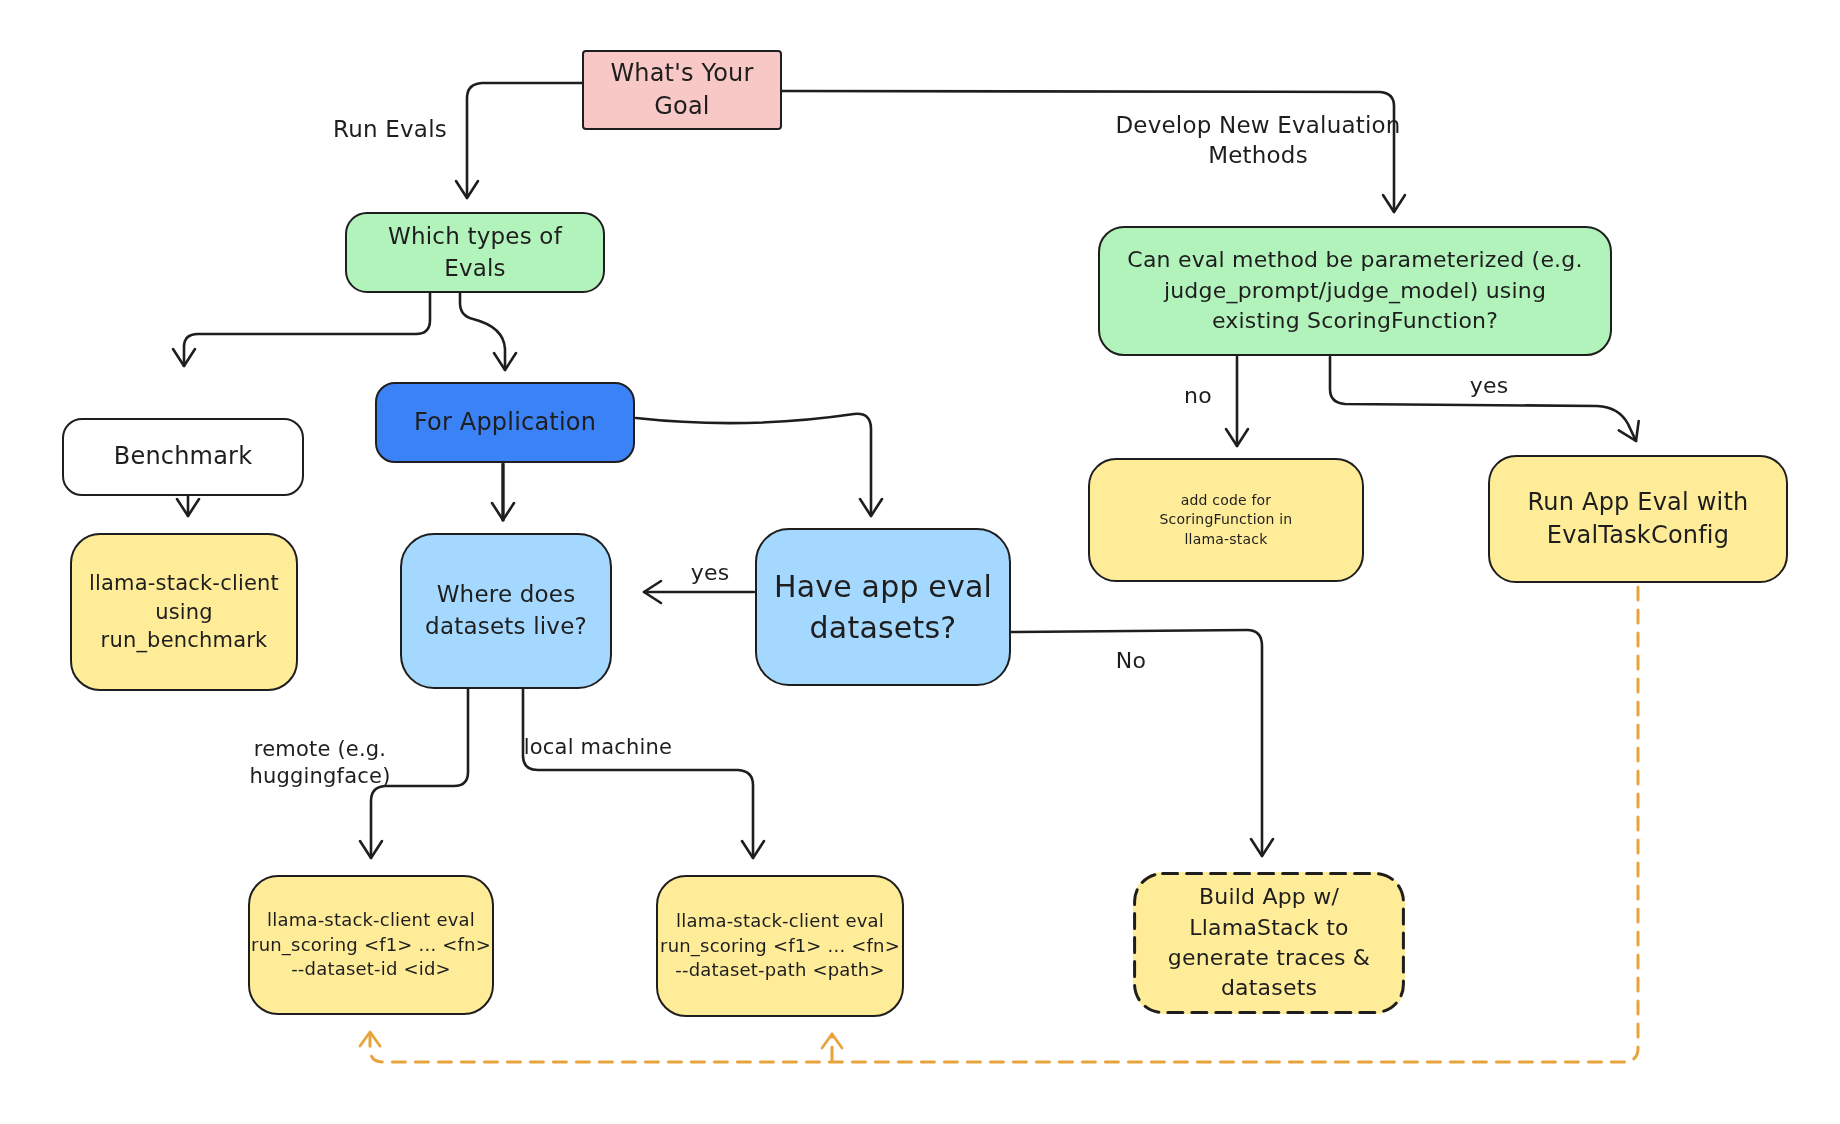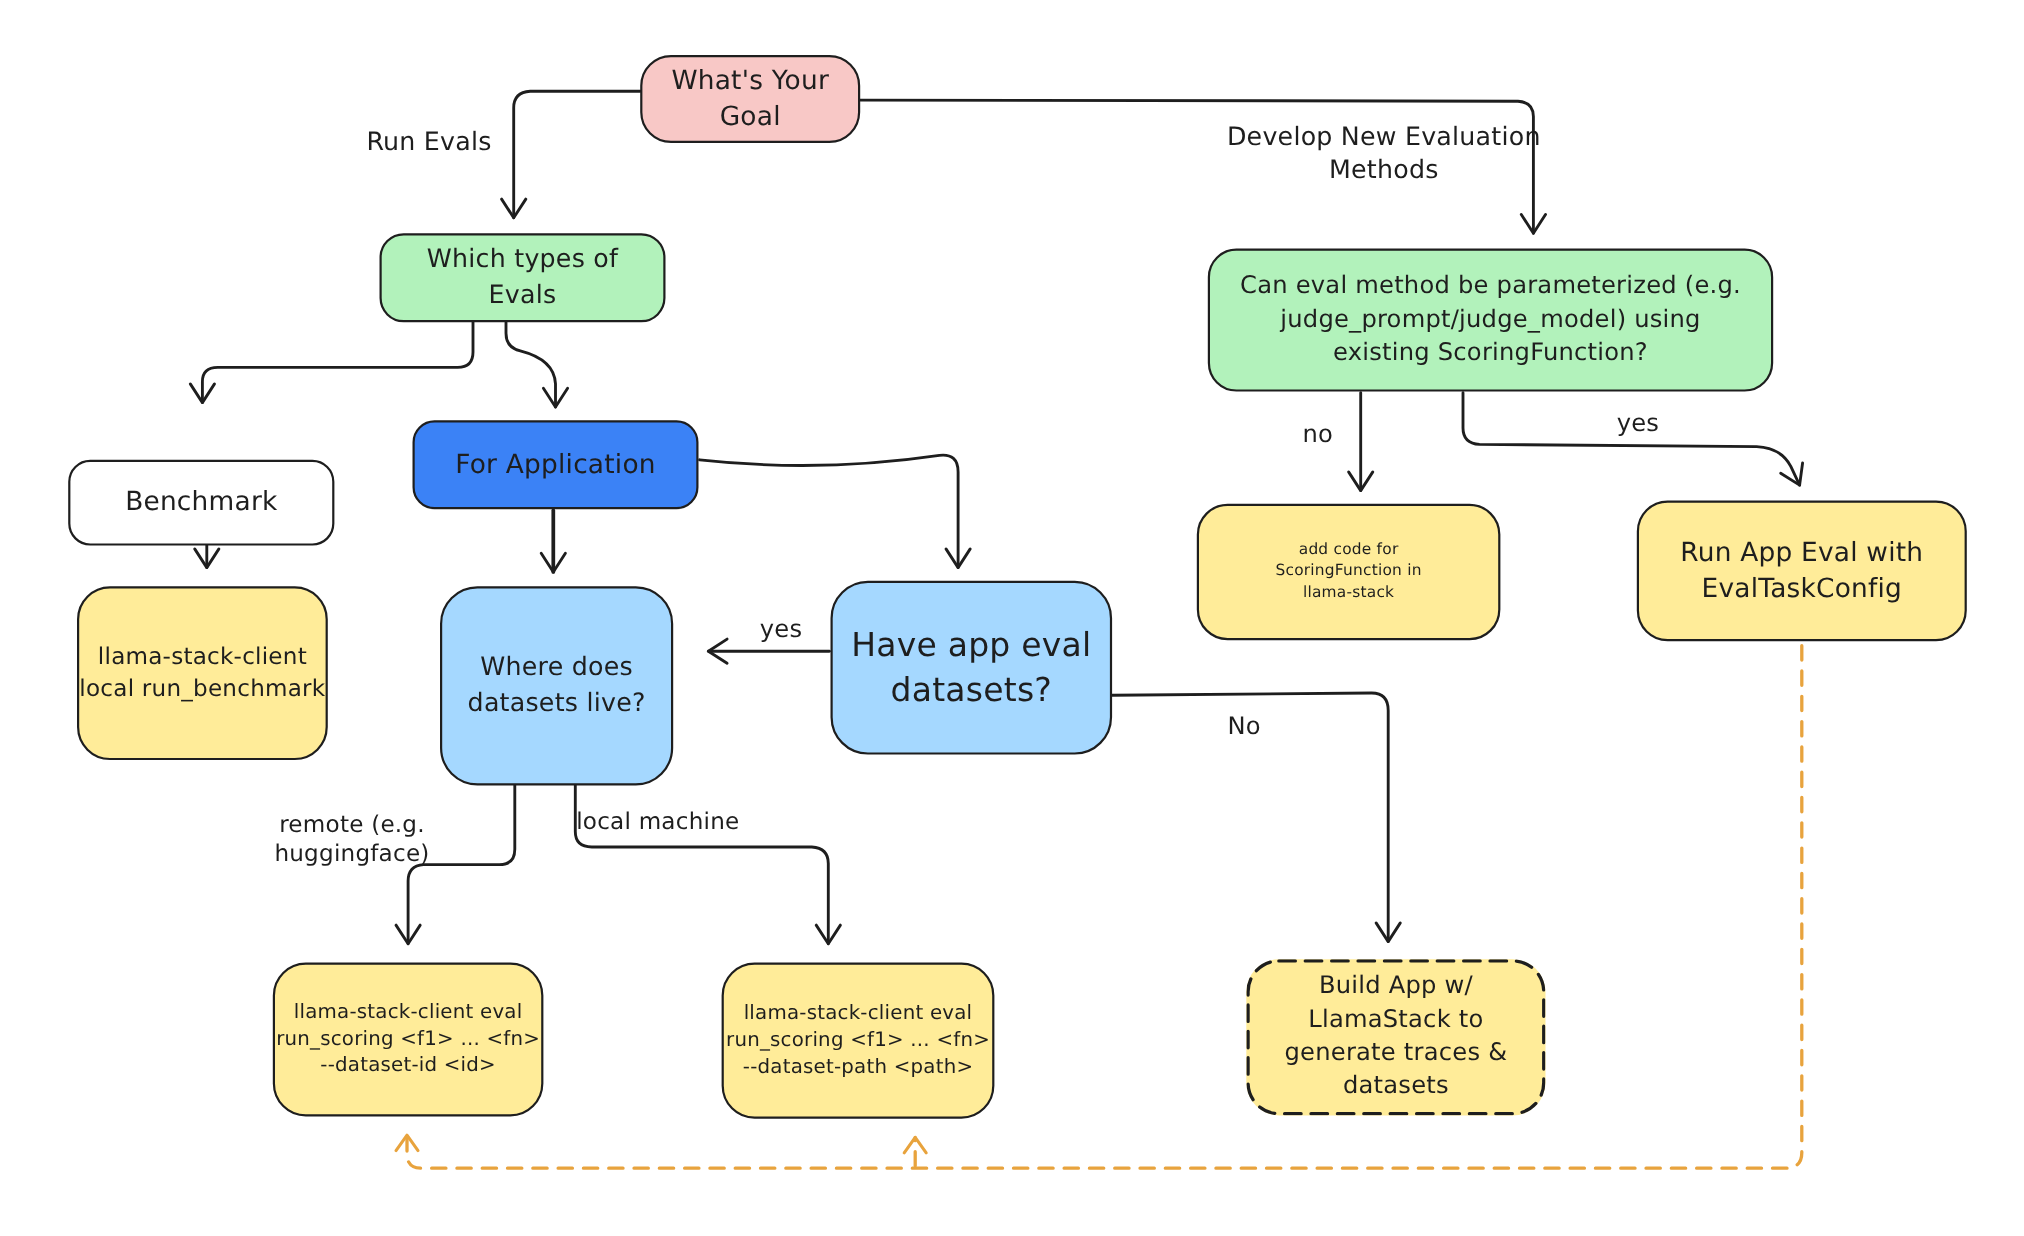--- a/index.html
+++ b/index.html
@@ -50,44 +50,44 @@
     <path class="edge" d="M 754 592 L 644 592" marker-end="url(#arrow-black)"></path>
     <path class="edge" d="M 1011 632 L 1247 630 Q 1262 630 1262 646 L 1262 856" marker-end="url(#arrow-black)"></path>
     <path class="edge" d="M 468 689 L 468 772 Q 468 786 454 786 L 385 786 Q 371 787 371 801 L 371 858" marker-end="url(#arrow-black)"></path>
     <path class="edge" d="M 523 689 L 523 756 Q 523 770 538 770 L 738 770 Q 753 771 753 785 L 753 858" marker-end="url(#arrow-black)"></path>
     <path class="edge" d="M 1237 357 L 1237 446" marker-end="url(#arrow-black)"></path>
     <path class="edge" d="M 1330 357 L 1330 389 Q 1330 403 1345 404 L 1597 406 Q 1619 407 1628 424 L 1636 441" marker-end="url(#arrow-black)"></path>
     <path class="edge orange" d="M 1638 587 L 1638 1048 Q 1638 1062 1623 1062 L 383 1062 Q 370 1062 370 1049 L 370 1032" marker-end="url(#arrow-orange)"></path>
     <path class="edge orange" d="M 832 1060 L 832 1034" marker-end="url(#arrow-orange)"></path>
   </svg>
 
-  <div class="node" style="left: 582px; top: 50px; width: 200px; height: 80px; border-radius: 28px; font-size: 24px; background: rgb(248, 200, 198);">
+  <div class="node" style="left: 582px; top: 50px; width: 200px; height: 80px; border-radius: 4px; font-size: 24px; background: rgb(248, 200, 198);">
     <span class="nlabel">What's Your
 Goal</span>
   </div>
 
   <div class="node" style="left: 345px; top: 212px; width: 260px; height: 81px; border-radius: 22px; font-size: 23px; background: rgb(178, 242, 187);">
     <span class="nlabel">Which types of
 Evals</span>
   </div>
 
   <div class="node" style="left: 62px; top: 385px; width: 242px; height: 78px; border-radius: 20px; font-size: 24px; background: rgb(255, 255, 255); margin-top: 33px;">
     <span class="nlabel">Benchmark</span>
   </div>
 
   <div class="node" style="left: 375px; top: 382px; width: 260px; height: 81px; border-radius: 20px; font-size: 24px; background: #3b82f6;">
     <span class="nlabel">For Application</span>
   </div>
 
   <div class="node" style="left: 70px; top: 533px; width: 228px; height: 158px; border-radius: 30px; font-size: 21px; background: rgb(255, 236, 153);">
     <span class="nlabel">llama-stack-client
-local run_benchmark</span>
+using run_benchmark</span>
   </div>
 
-  <div class="node" style="left: 400px; top: 533px; width: 212px; height: 181px; border-radius: 34px; font-size: 23px; background: rgb(165, 216, 255);">
+  <div class="node" style="left: 400px; top: 533px; width: 212px; height: 156px; border-radius: 34px; font-size: 23px; background: rgb(165, 216, 255);">
     <span class="nlabel">Where does
 datasets live?</span>
   </div>
 
   <div class="node" style="left: 755px; top: 528px; width: 256px; height: 158px; border-radius: 34px; font-size: 30px; background: rgb(165, 216, 255);">
     <span class="nlabel">Have app eval
 datasets?</span>
   </div>
 
   <div class="node" style="left: 1098px; top: 226px; width: 514px; height: 130px; border-radius: 26px; font-size: 22px; background: rgb(178, 242, 187);">

